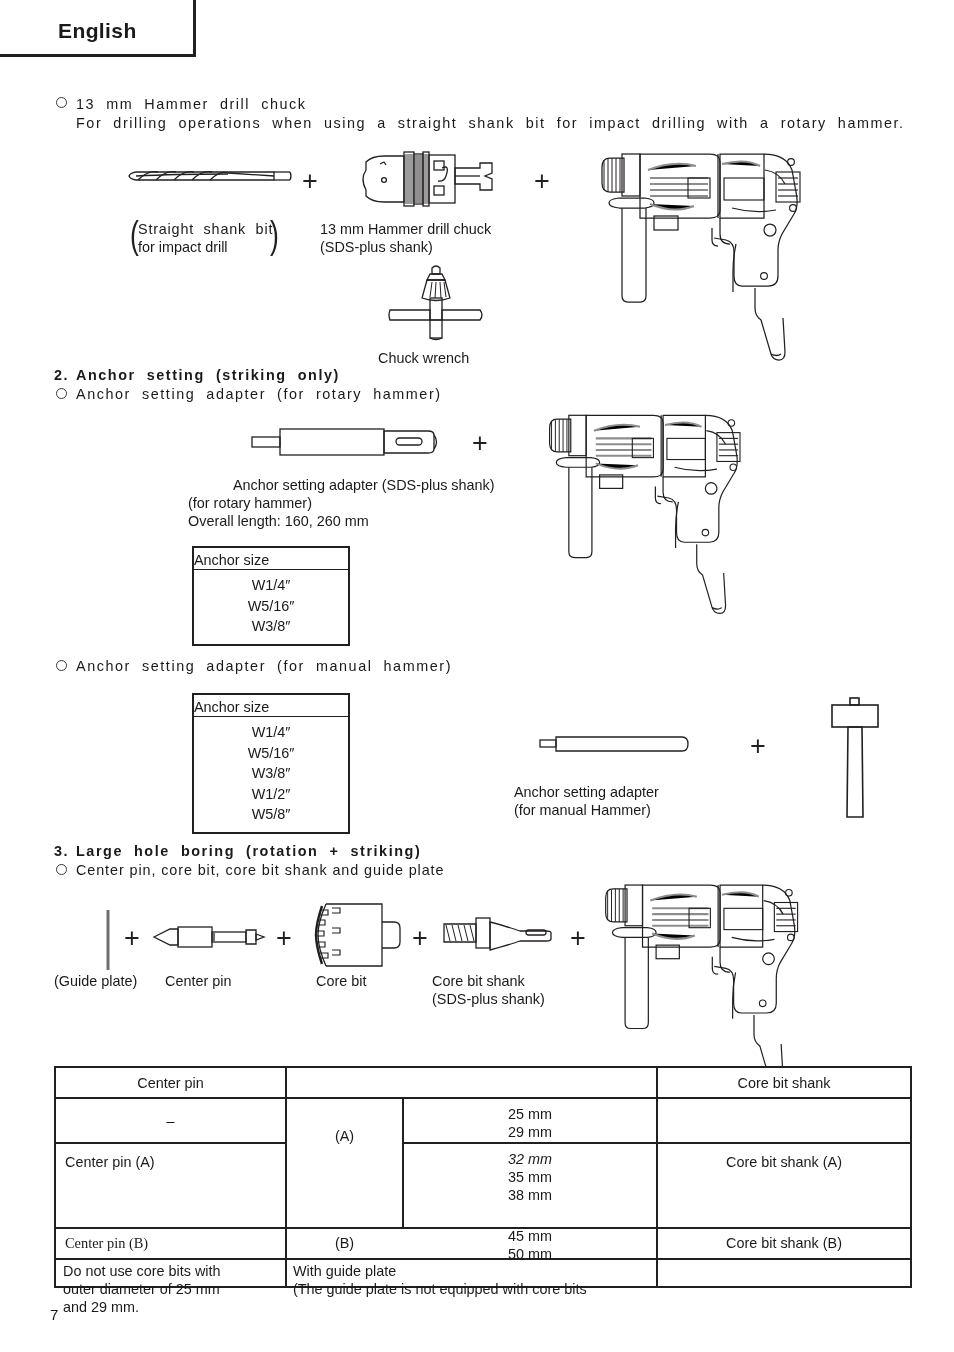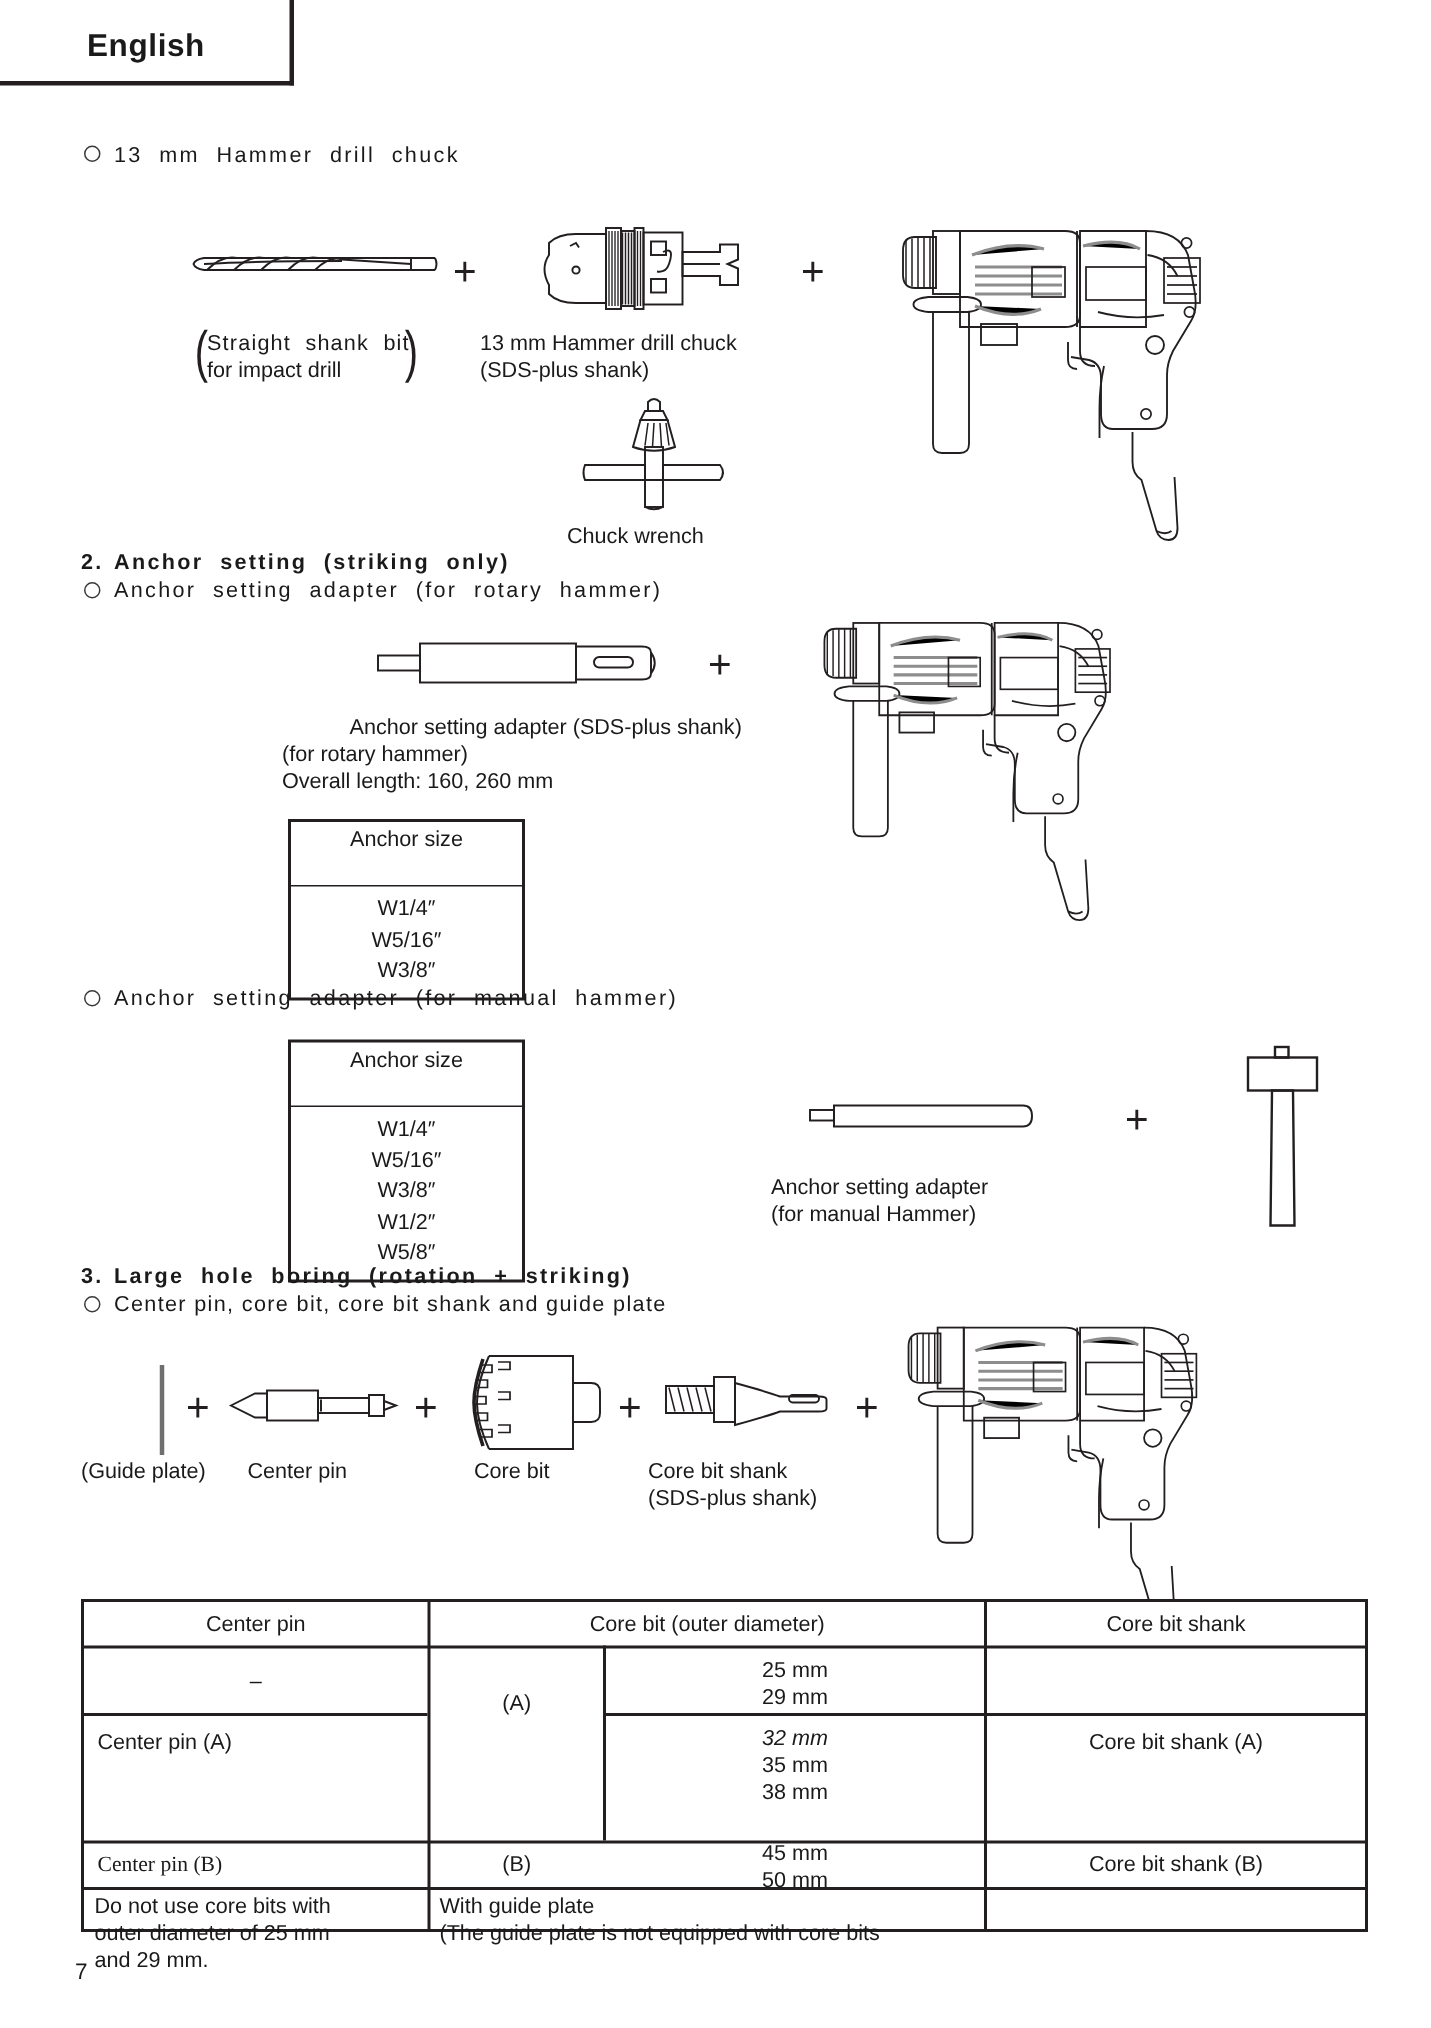--- a/index.html
+++ b/index.html
@@ -31,21 +31,21 @@
   }
   .plus{position:absolute;font-size:27px;line-height:1;font-weight:300;color:#231f20;}
 
   
   .paren{position:absolute;font-size:38px;line-height:1;font-weight:200;color:#231f20;
          transform:scaleX(.7);}
 
   
   .atab{position:absolute;border:2.4px solid #231f20;box-sizing:border-box;background:#fff;}
   .atab .hd{
-    text-align:center;font-size:14.4px;padding:4px 0 22px;
+    text-align:left;font-size:14.4px;padding:4px 0 1px;
     border-bottom:1.4px solid #231f20;
   }
   .atab .bd{padding:5px 0 7px;}
   .atab .bd div{text-align:center;font-size:14.4px;line-height:20.5px;}
 
   
   .mtab{position:absolute;left:54px;top:1066px;width:858px;height:222px;
         border:2.6px solid #231f20;box-sizing:border-box;background:#fff;}
   .mtab .cell{position:absolute;box-sizing:border-box;font-size:14.4px;line-height:20px;}
   .vline{position:absolute;background:#231f20;width:1.5px;}
@@ -63,20 +63,21 @@
 </head>
 <body>
 
 <div class="page">
 
   <div class="hdr"></div>
   <div class="hdr-title">English</div>
 
   <div class="bullet" style="left:56px;top:97px;"></div>
   <div class="t sp" style="left:76px;top:94px;">13  mm  Hammer  drill  chuck</div>
+  <div class="t sp" style="left:76px;top:113px;">For  drilling  operations  when  using  a  straight  shank  bit  for  impact  drilling  with  a  rotary  hammer.</div>
 
   <div class="ill" style="left:124px;top:158px;">
     <svg width="168" height="36" viewBox="0 0 168 36">
       <g fill="none" stroke="#231f20" stroke-width="1.3">
         <path d="M12 14 Q6 15 5 18 Q6 21 12 22 L150 22 L150 14 Z"></path>
         <line x1="150" y1="14" x2="166" y2="14"></line>
         <line x1="150" y1="22" x2="166" y2="22"></line>
         <path d="M166 14 Q168 18 166 22"></path>
         <path d="M14 22 Q24 12 34 14"></path>
         <path d="M32 22 Q42 12 52 14"></path>
@@ -456,21 +457,20 @@
     <div class="vline" style="left:346px;top:29px;height:130px;"></div>
     <div class="vline vthick" style="left:600px;top:0;height:218px;"></div>
 
     <div class="hline hthick" style="left:0;top:29px;width:854px;"></div>
     <div class="hline" style="left:0;top:74px;width:229px;"></div>
     <div class="hline" style="left:346px;top:74px;width:508px;"></div>
     <div class="hline hthick" style="left:0;top:159px;width:854px;"></div>
     <div class="hline hthick" style="left:0;top:190px;width:854px;"></div>
 
     <div class="cell ctr" style="left:0;top:5px;width:229px;">Center pin</div>
-    <div class="cell ctr" style="left:231px;top:5px;width:369px;">Core bit (outer diameter)</div>
     <div class="cell ctr" style="left:602px;top:5px;width:252px;">Core bit shank</div>
 
     <div class="cell ctr" style="left:0;top:43px;width:229px;">–</div>
     <div class="cell ctr" style="left:348px;top:36px;width:252px;">25 mm</div>
     <div class="cell ctr" style="left:348px;top:54px;width:252px;">29 mm</div>
 
     <div class="cell ctr" style="left:231px;top:58px;width:115px;">(A)</div>
 
     <div class="cell" style="left:9px;top:84px;width:220px;">Center pin (A)</div>
     <div class="cell ctr" style="left:348px;top:81px;width:252px;font-style:italic;">32 mm</div>

